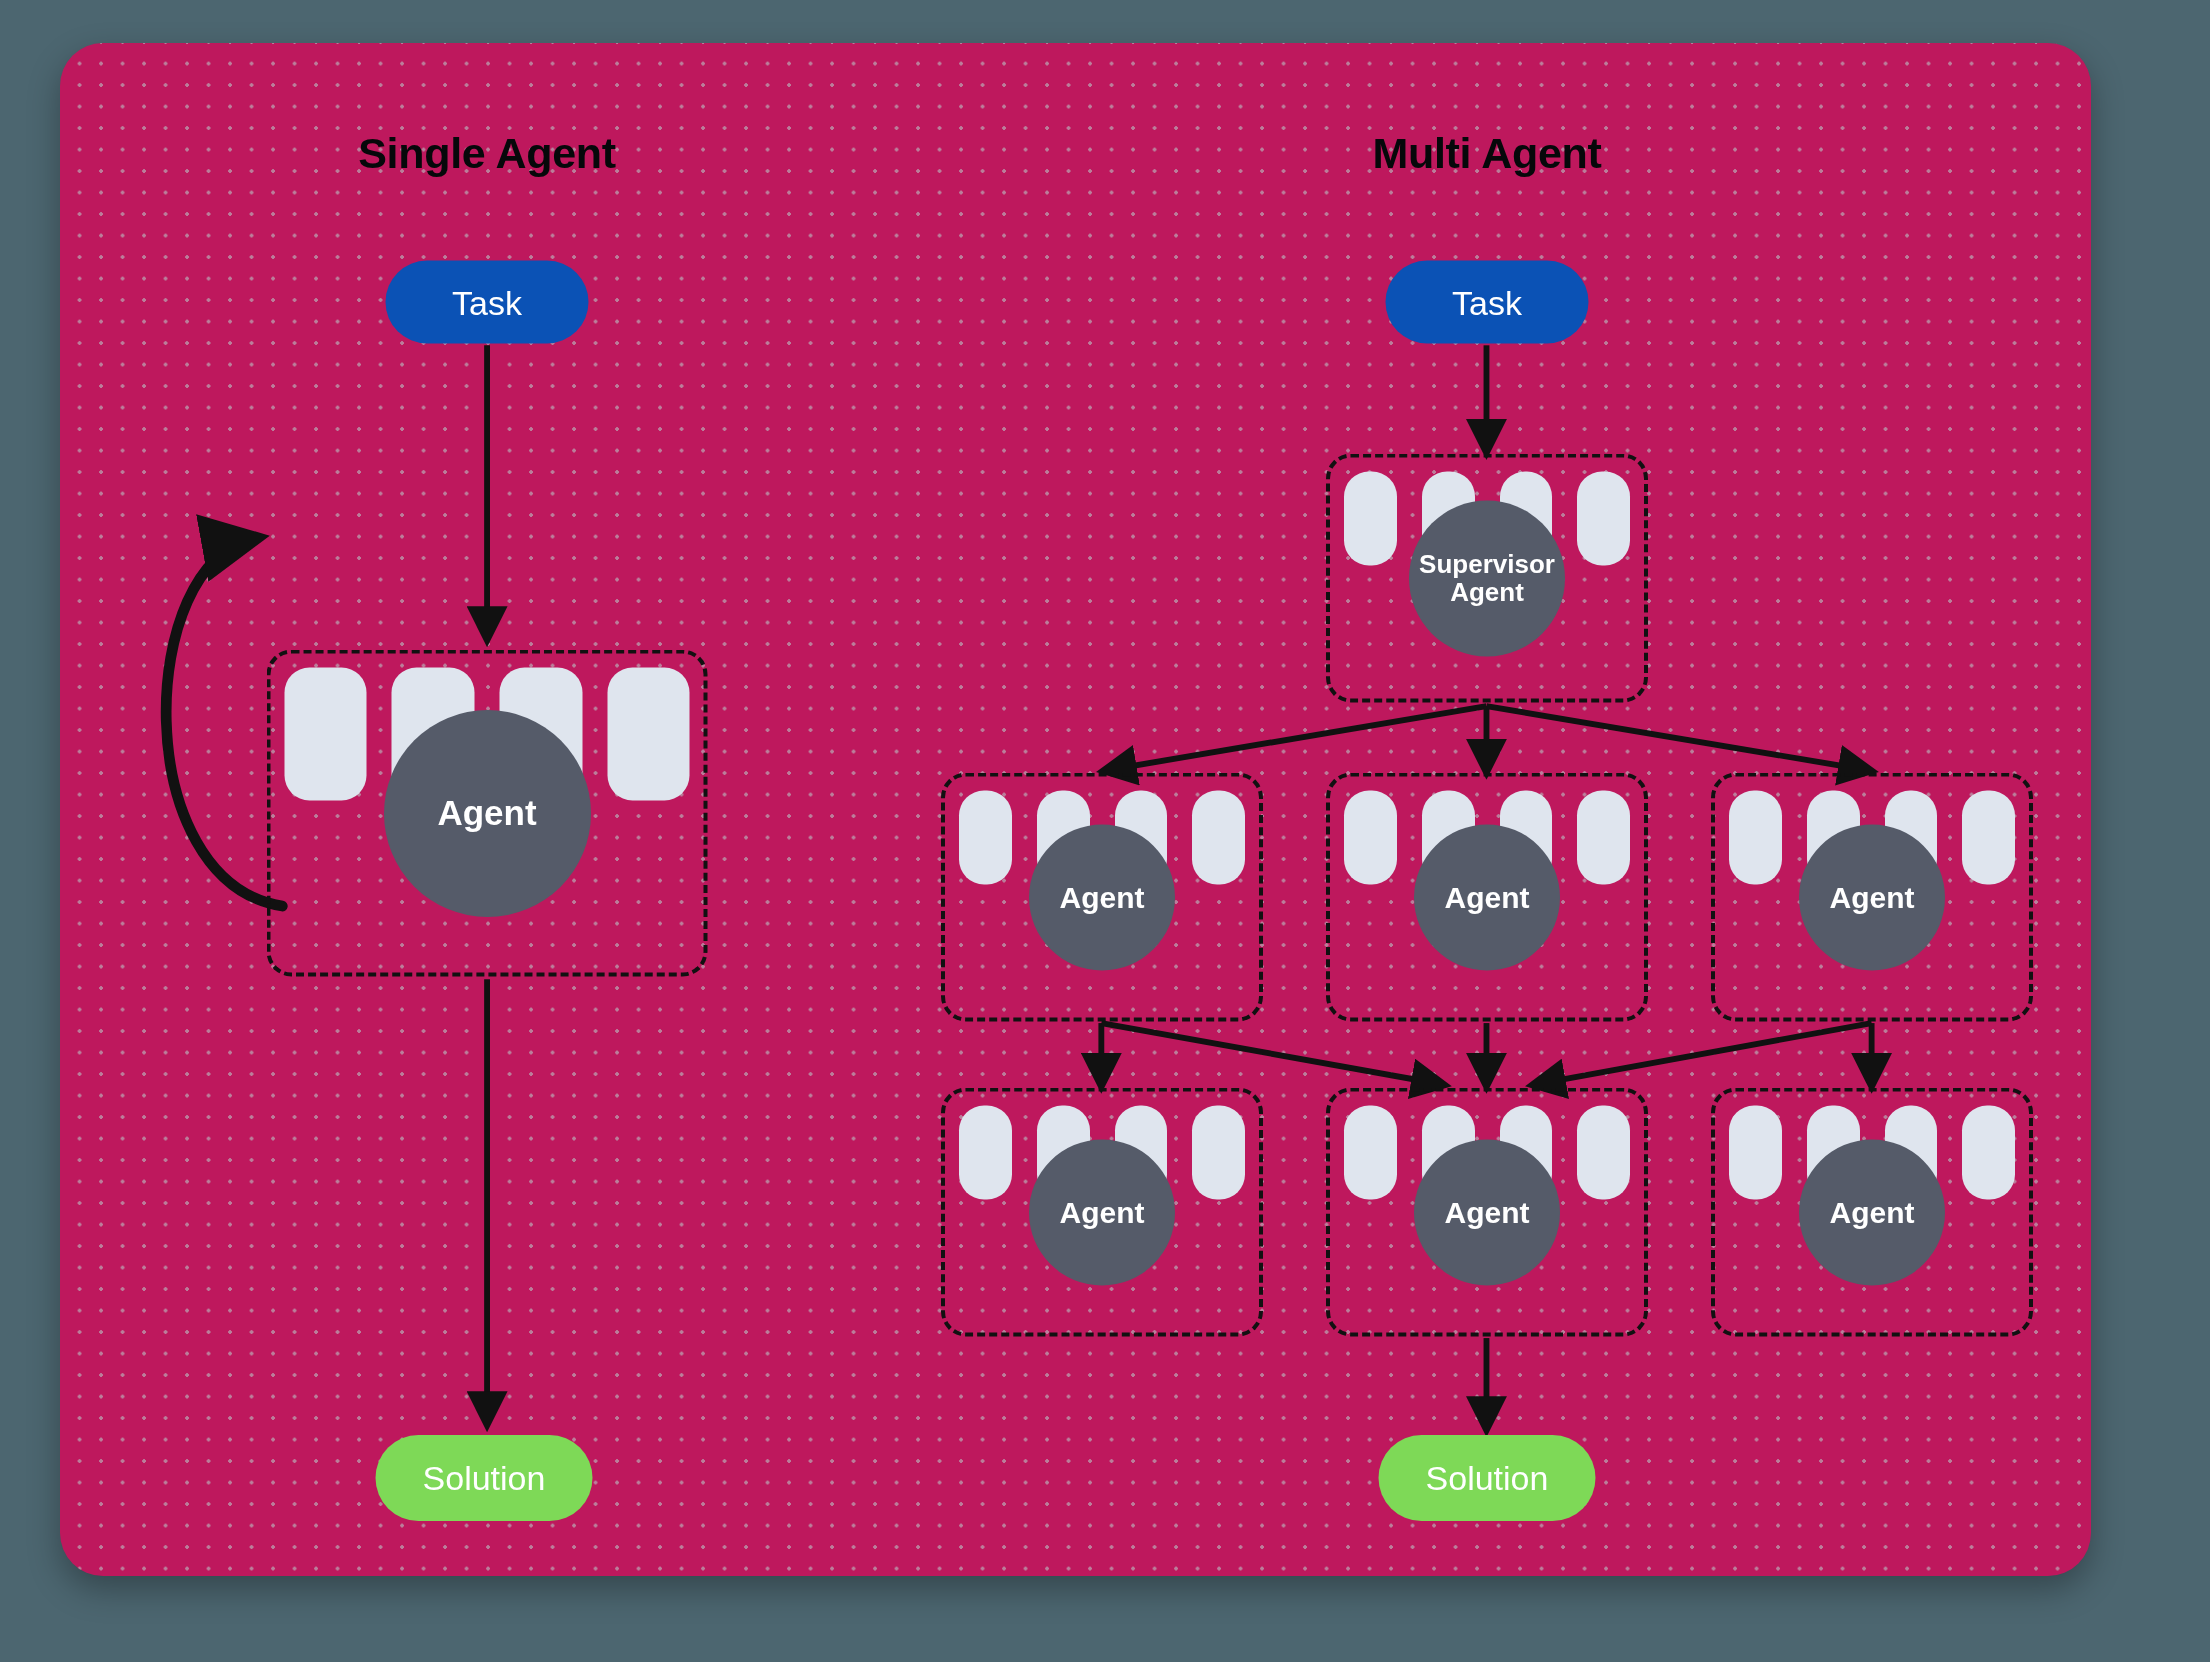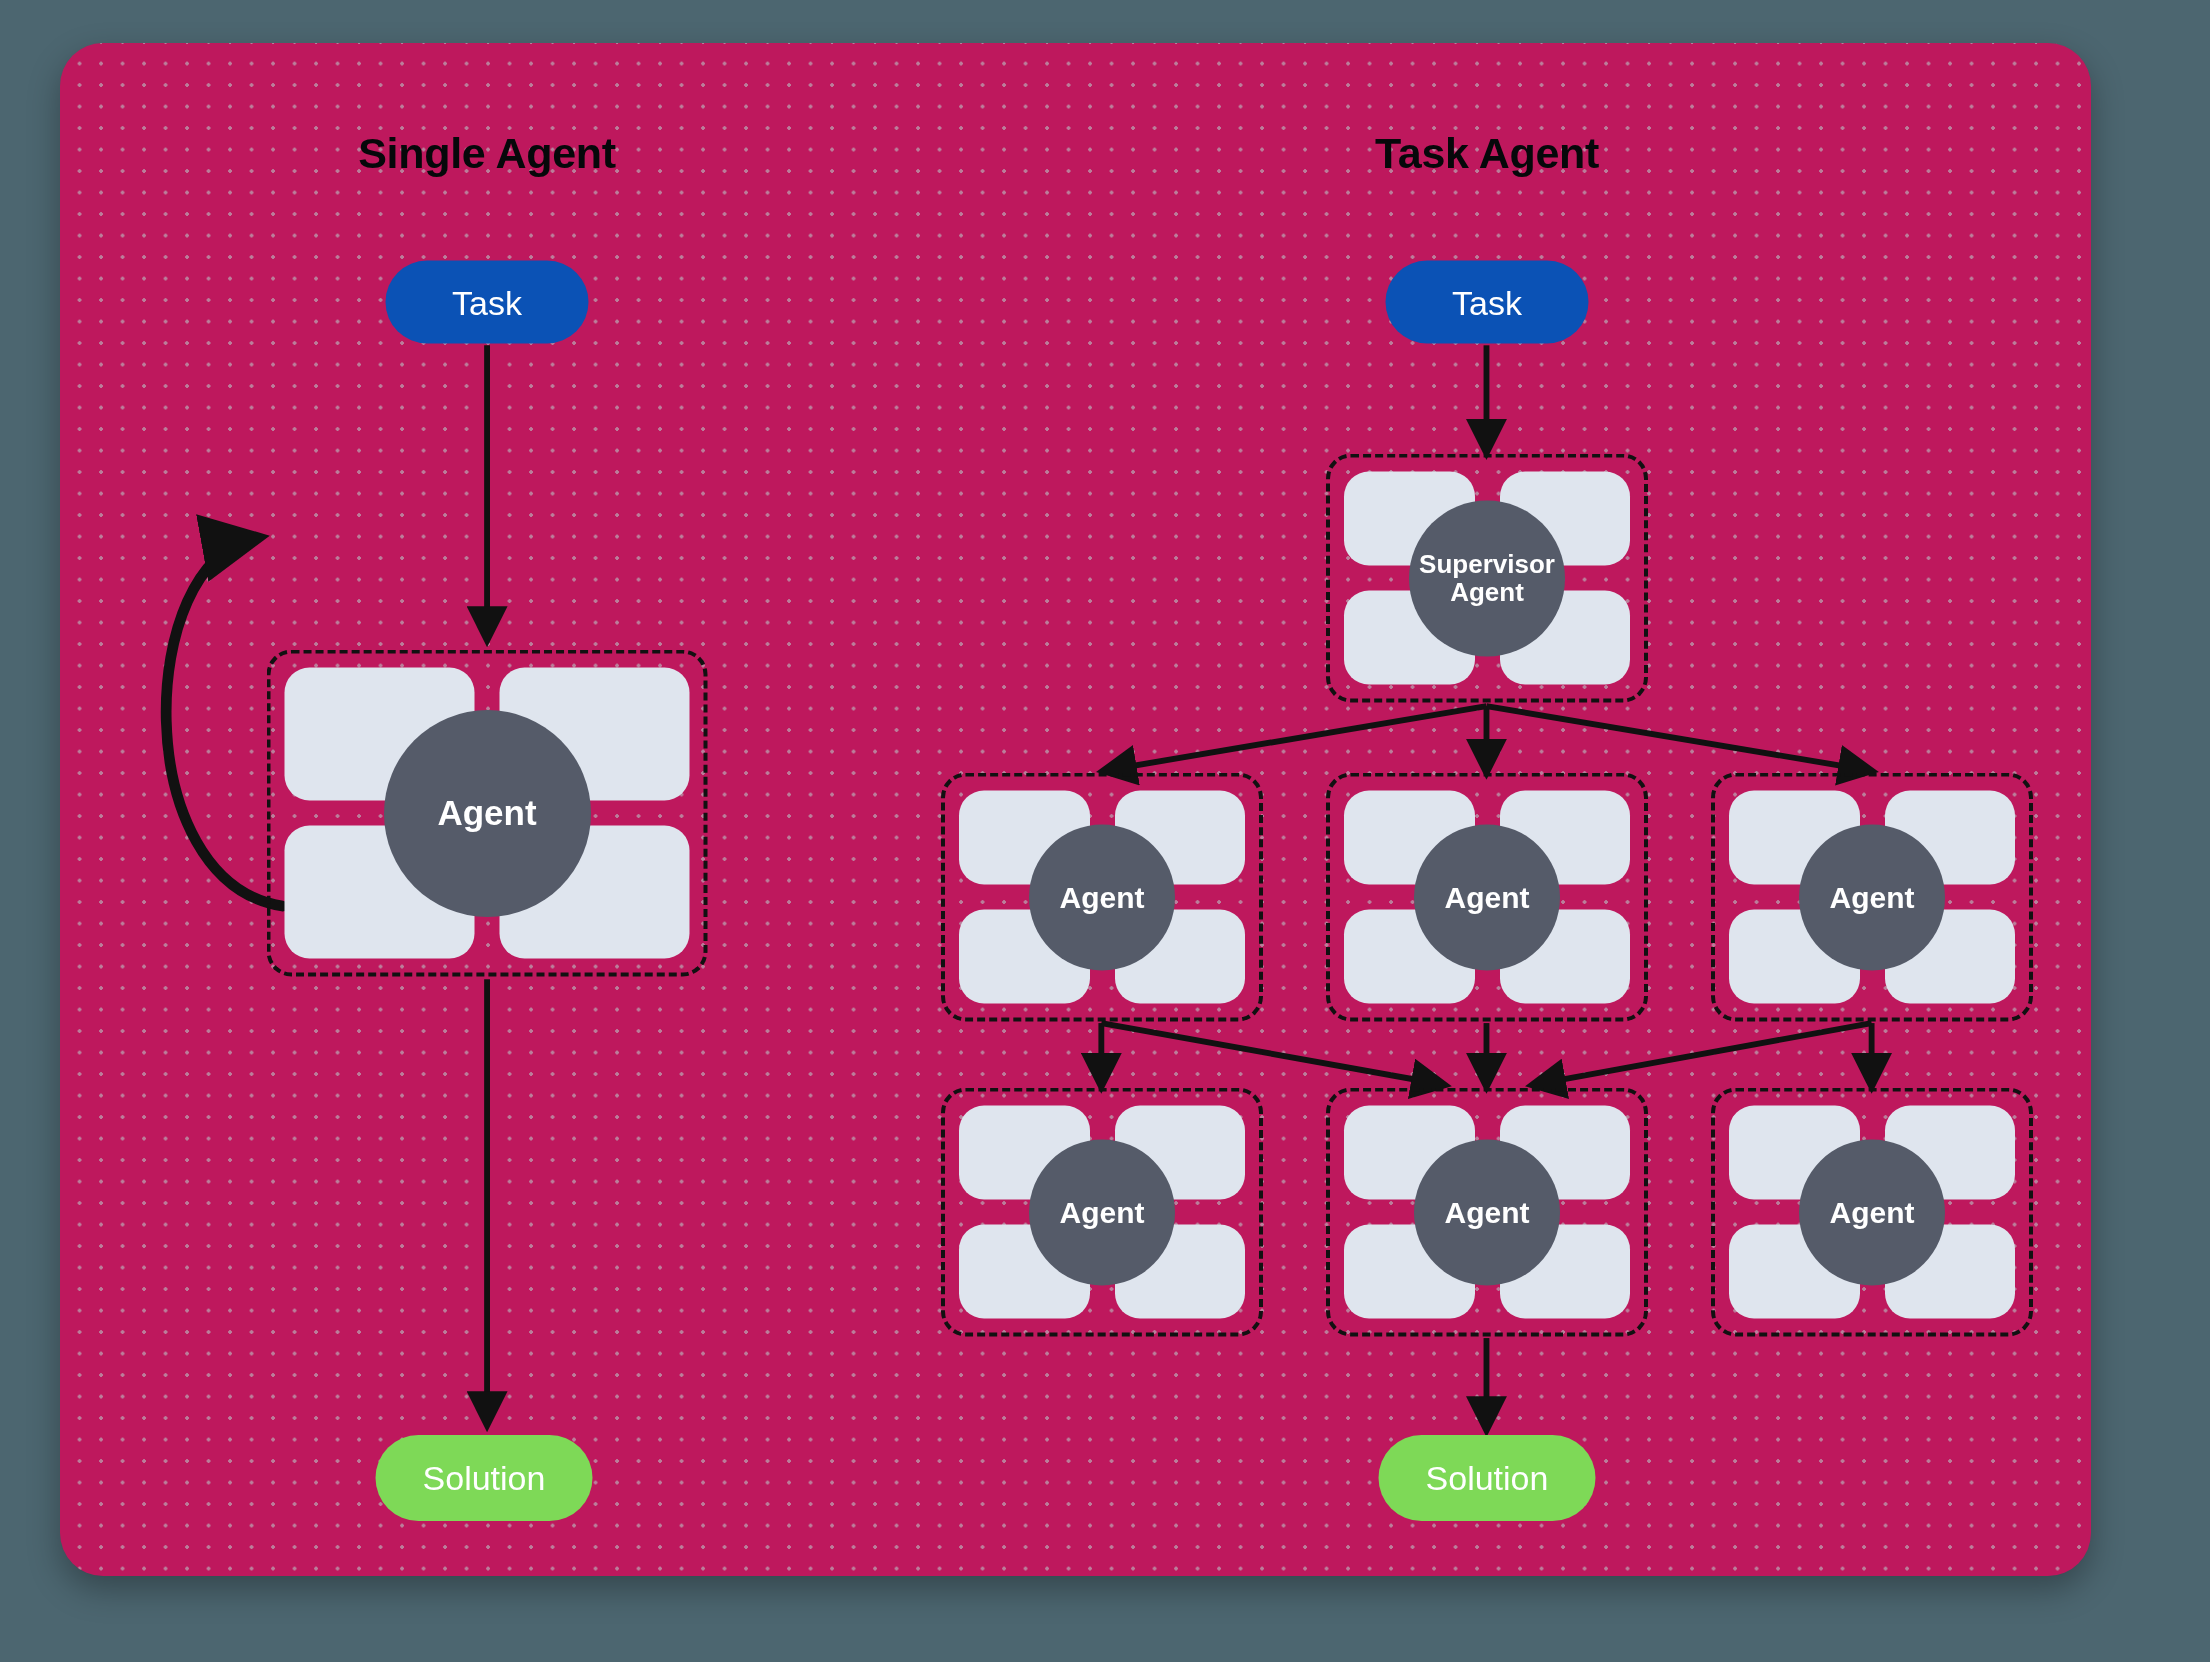--- a/index.html
+++ b/index.html
@@ -63,21 +63,21 @@
   .pill-task { background: #0b52b5; }
   .pill-solution { background: #7ed957; }
 
   .agent-block {
     position: absolute;
     box-sizing: border-box;
     border: 4.9px dashed #111111;
     border-radius: 25px;
     transform: translate(-50%, -50%);
     display: grid;
-    grid-template-columns: 1fr 1fr;
+    grid-template-columns: 1fr 1fr 1fr 1fr;
     grid-template-rows: 1fr 1fr;
     gap: 25px;
     padding: 13.7px;
   }
   .tile {
     background: #dfe5ee;
     border-radius: 25px;
   }
   .agent-core {
     position: absolute;
@@ -127,21 +127,21 @@
         <line x1="1068" y1="1005" x2="1418" y2="1068" marker-end="url(#arrow)"></line>
         <line x1="1463" y1="1005" x2="1463" y2="1068" marker-end="url(#arrow)"></line>
         <line x1="1858" y1="1005" x2="1858" y2="1068" marker-end="url(#arrow)"></line>
         <line x1="1858" y1="1005" x2="1512" y2="1068" marker-end="url(#arrow)"></line>
 
         <line x1="1463" y1="1328" x2="1463" y2="1420" marker-end="url(#arrow)"></line>
       </g>
     </svg>
 
     <div class="col-title" style="left:427px; top:86px;">Single Agent</div>
-    <div class="col-title" style="left:1427px; top:86px;">Task Agent</div>
+    <div class="col-title" style="left:1427px; top:86px;">Multi Agent</div>
 
     <div class="pill pill-task" style="left:427px; top:259px; width:203px; height:83px;">Task</div>
 
     <div class="agent-block" style="left:427px; top:770px; width:441px; height:327px;">
       <div class="tile"></div>
       <div class="tile"></div>
       <div class="tile"></div>
       <div class="tile"></div>
       <div class="agent-core" style="width:207px; height:207px; font-size:35px;">
         <span>Agent</span>

